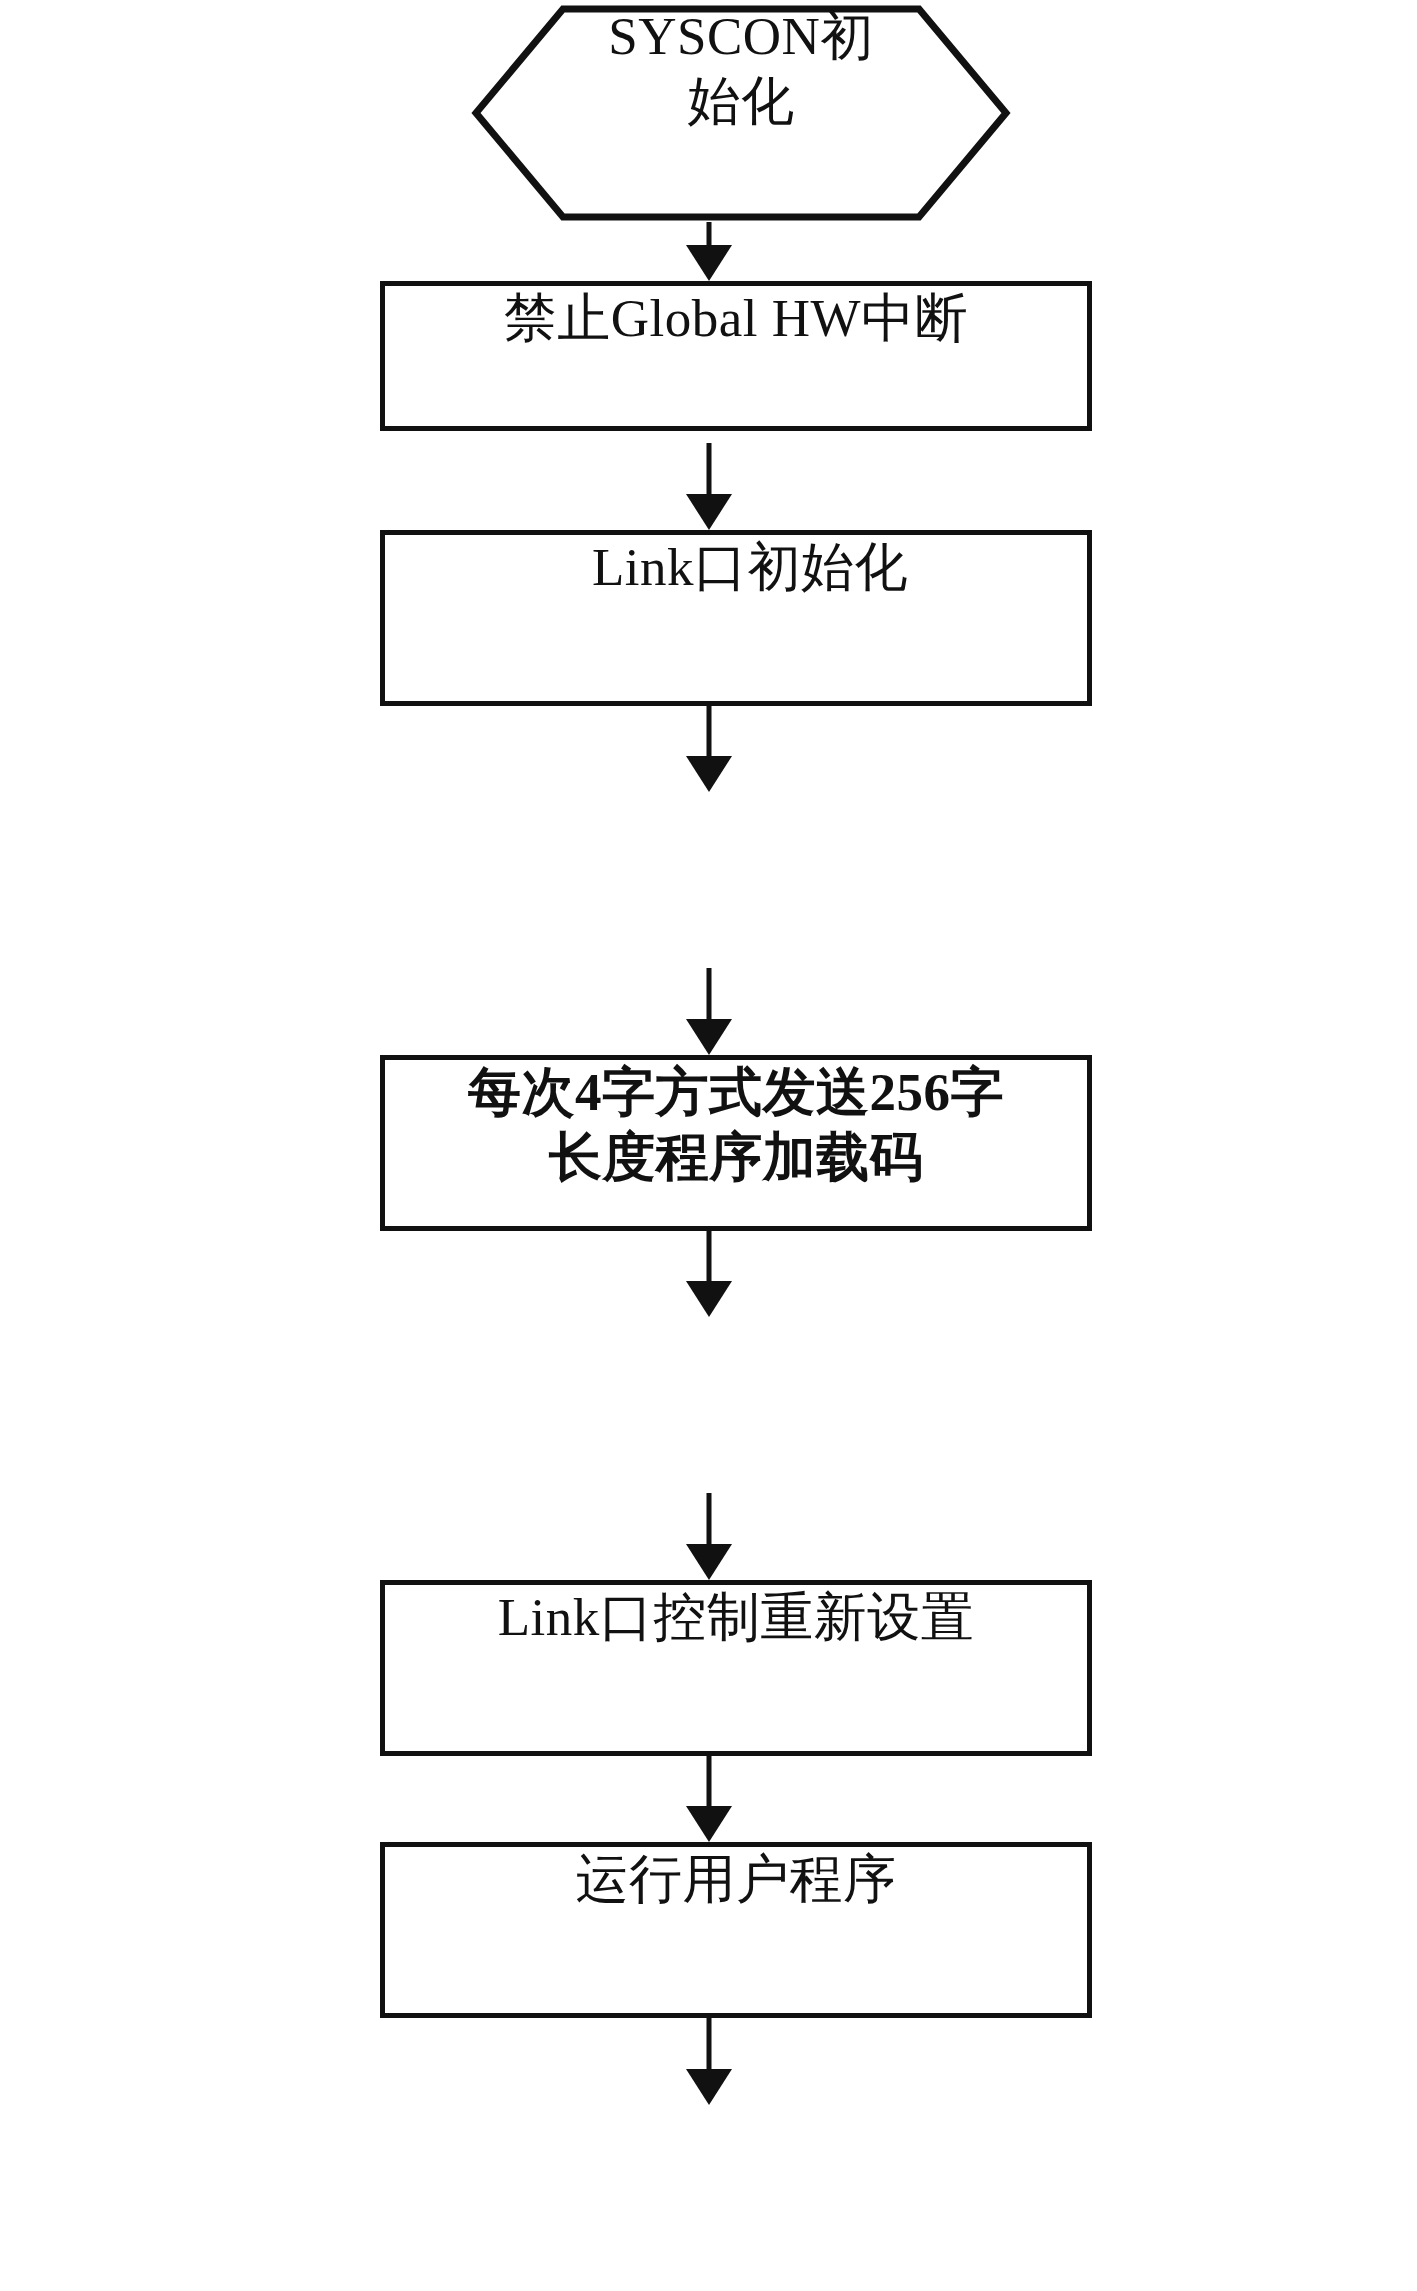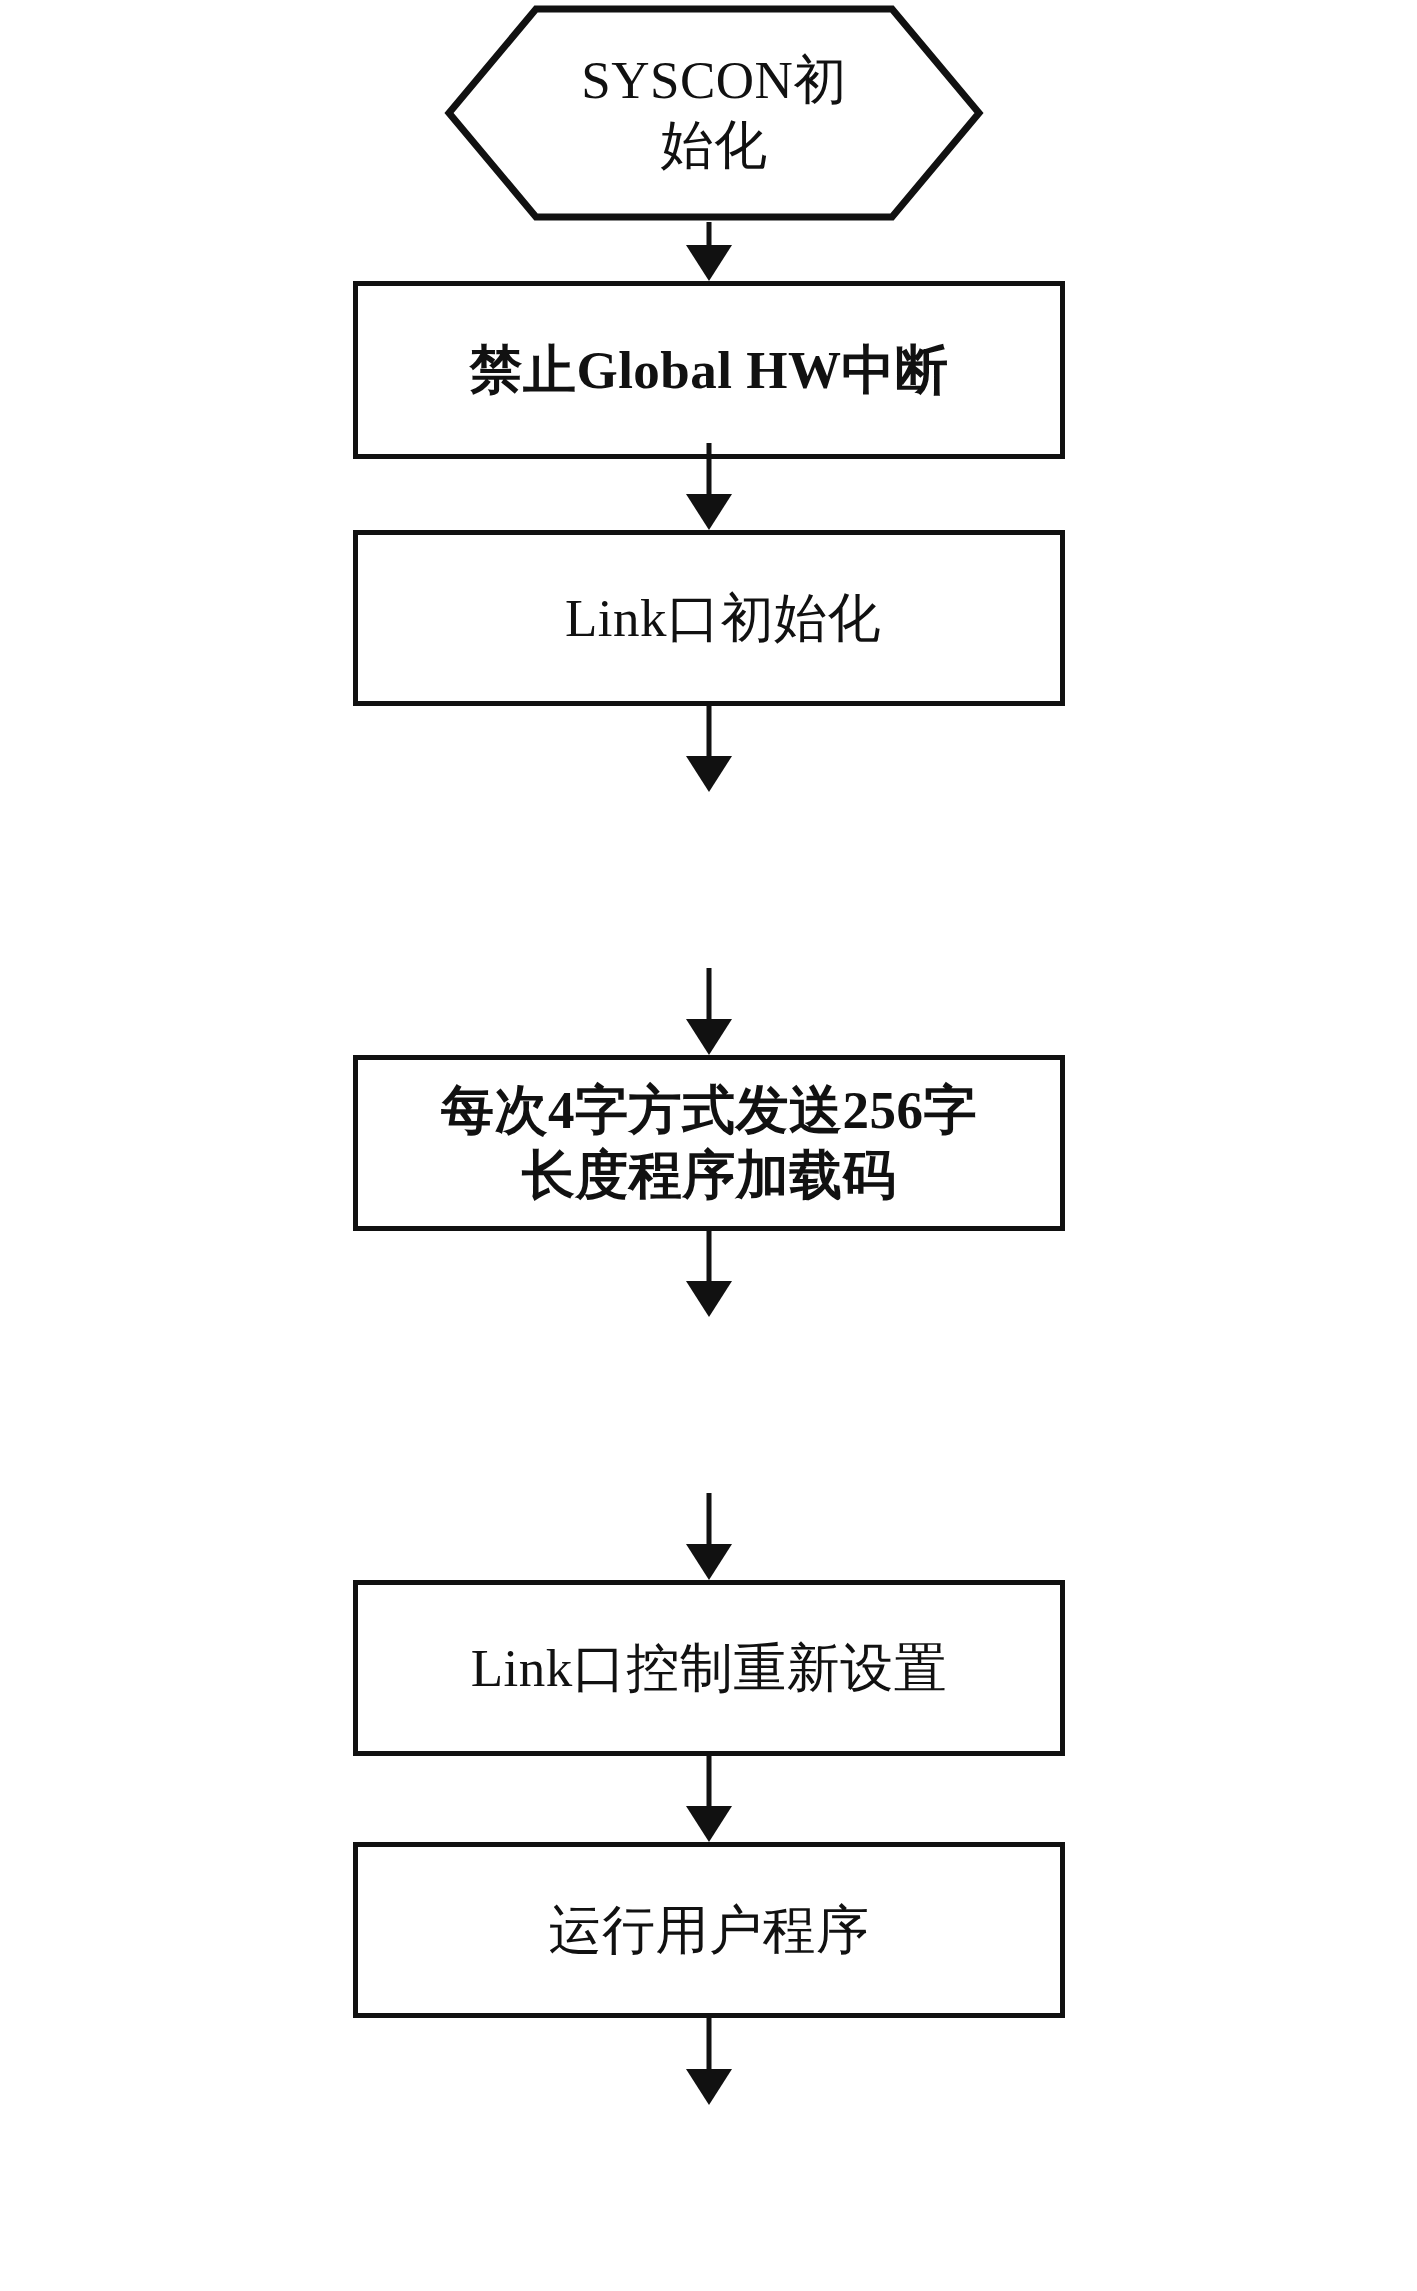--- a/index.html
+++ b/index.html
@@ -12,24 +12,25 @@
     width: 1417px;
     height: 2291px;
     background: #ffffff;
     overflow: hidden;
     font-family: "Liberation Serif", "DejaVu Serif", serif;
   }
   .node {
     position: absolute;
     box-sizing: border-box;
     display: flex;
-    align-items: center;
+    align-items: flex-start;
     justify-content: center;
     text-align: center;
     color: #000000;
+    margin-left: 27px;
   }
   .process {
     border: 5px solid #111111;
     background: #ffffff;
   }
   .node-text {
     font-size: 53px;
     line-height: 1.22;
     letter-spacing: 0.5px;
     white-space: pre-line;
@@ -80,21 +81,21 @@
     </svg>
     <div class="node-text">SYSCON初
 始化</div>
   </div>
 
   <div class="connector" style="left:686px; top:222px; width:46px; height:59px;">
     <div class="shaft" style="height:29px;"></div>
     <div class="head"></div>
   </div>
 
-  <div class="node process" style="left:353px; top:281px; width:712px; height:178px;font-weight:bold;">
+  <div class="node process" style="left:353px; top:281px; width:712px; height:150px;">
     <div class="node-text">禁止Global HW中断</div>
   </div>
 
   <div class="connector" style="left:686px; top:443px; width:46px; height:87px;">
     <div class="shaft" style="height:57px;"></div>
     <div class="head"></div>
   </div>
 
   <div class="node process" style="left:353px; top:530px; width:712px; height:176px;padding-left:28px;">
     <div class="node-text">Link口初始化</div>

